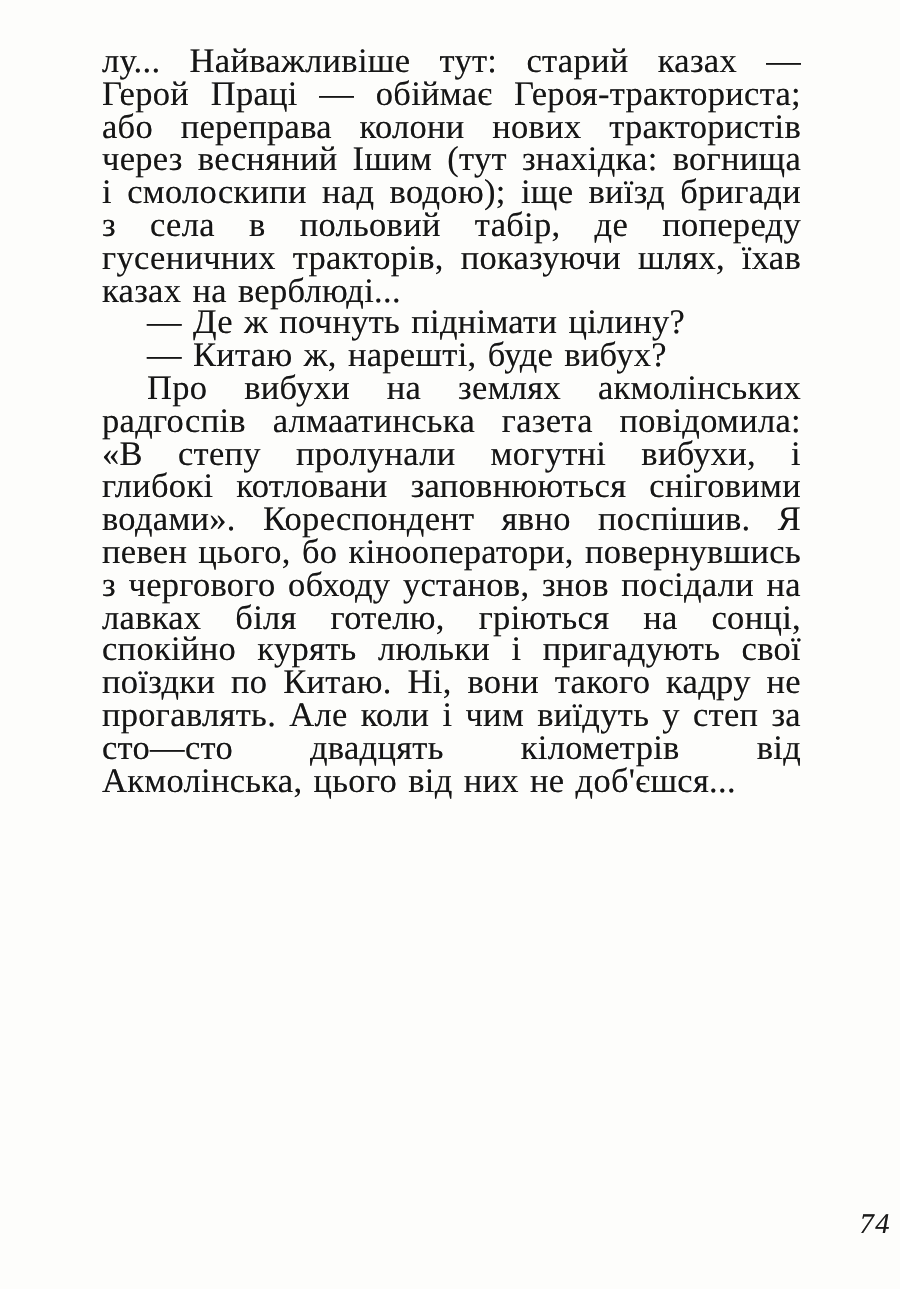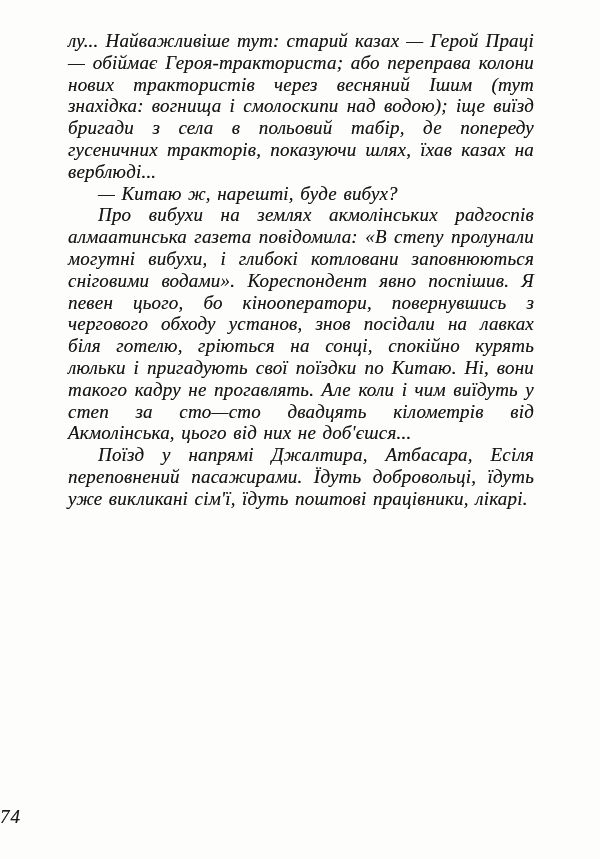--- a/index.html
+++ b/index.html
@@ -18,50 +18,49 @@
     overflow: hidden;
   }
   .text-block {
     position: absolute;
     top: 30px;
     left: 68px;
     width: 466px;
   }
   .text-block p {
     margin: 0;
-    font-size: 19px;
+    font-size: 23px;
     line-height: 21.8px;
     text-align: justify;
     text-indent: 30px;
     letter-spacing: 0.2px;
     word-spacing: 1.5px;
     
     text-shadow: 0 0 0.4px rgba(20,20,20,0.55);
-    font-style: italic;
   }
   .text-block p.no-indent {
     text-indent: 0;
   }
   .page-number {
     position: absolute;
     top: 806px;
     left: 0;
     right: 6px;
-    text-align: left;
+    text-align: right;
     font-style: italic;
     font-size: 19px;
     letter-spacing: 1px;
     color: #1a1a1a;
     text-shadow: 0 0 0.4px rgba(20,20,20,0.55);
   }
 </style>
 </head>
 <body>
 
 <div class="page">
   <div class="text-block">
     <p class="no-indent">лу... Найважливіше тут: старий казах — Герой Праці — обіймає Героя-тракториста; або переправа колони нових трактористів через весняний Ішим (тут знахідка: вогнища і смолоскипи над водою); іще виїзд бригади з села в польовий табір, де попереду гусеничних тракторів, показуючи шлях, їхав казах на верблюді...</p>
+    <p>— Де ж почнуть піднімати цілину?</p>
     <p>— Китаю ж, нарешті, буде вибух?</p>
     <p>Про вибухи на землях акмолінських радгоспів алмаатинська газета повідомила: «В степу пролунали могутні вибухи, і глибокі котловани заповнюються сніговими водами». Кореспондент явно поспішив. Я певен цього, бо кінооператори, повернувшись з чергового обходу установ, знов посідали на лавках біля готелю, гріються на сонці, спокійно курять люльки і пригадують свої поїздки по Китаю. Ні, вони такого кадру не прогавлять. Але коли і чим виїдуть у степ за сто—сто двадцять кілометрів від Акмолінська, цього від них не доб'єшся...</p>
-    <p>Поїзд у напрямі Джалтира, Атбасара, Есіля переповнений пасажирами. Їдуть добровольці, їдуть уже викликані сім'ї, їдуть поштові працівники, лікарі.</p>
   </div>
   <div class="page-number">74</div>
 </div>
 
 </body></html>

